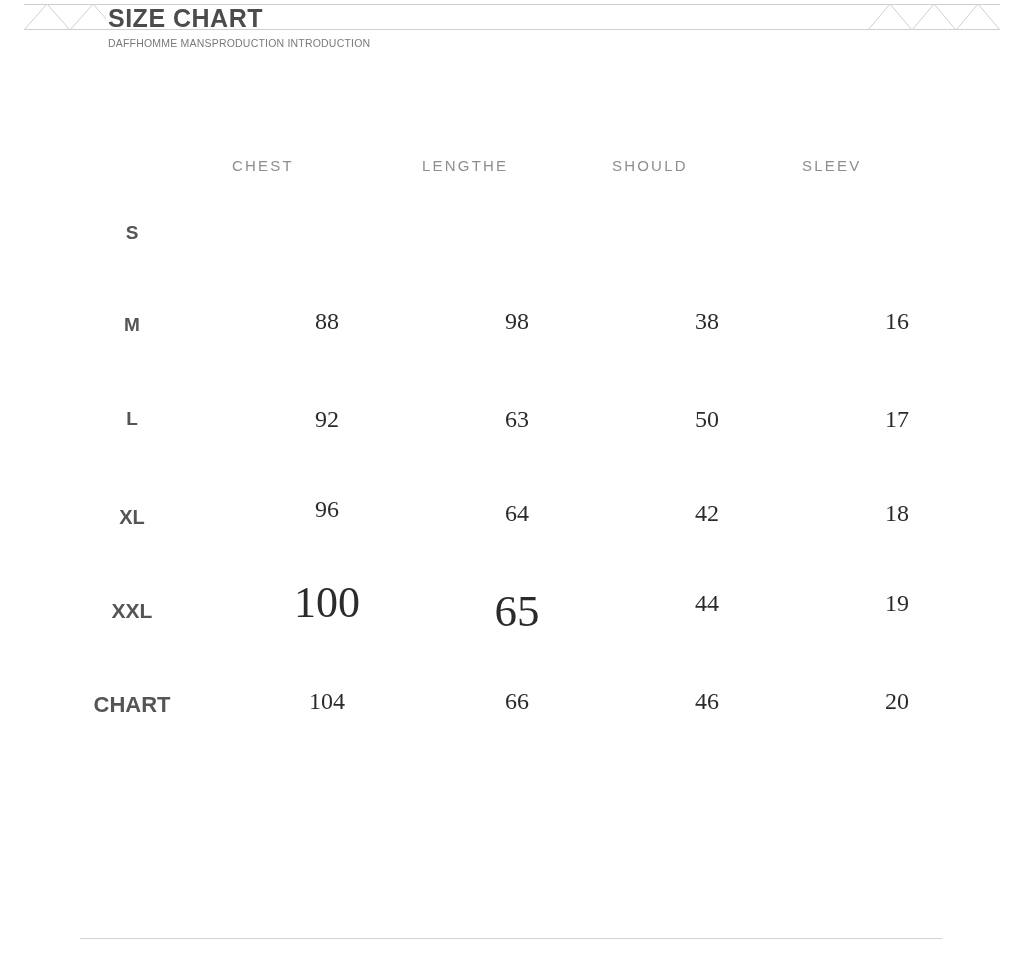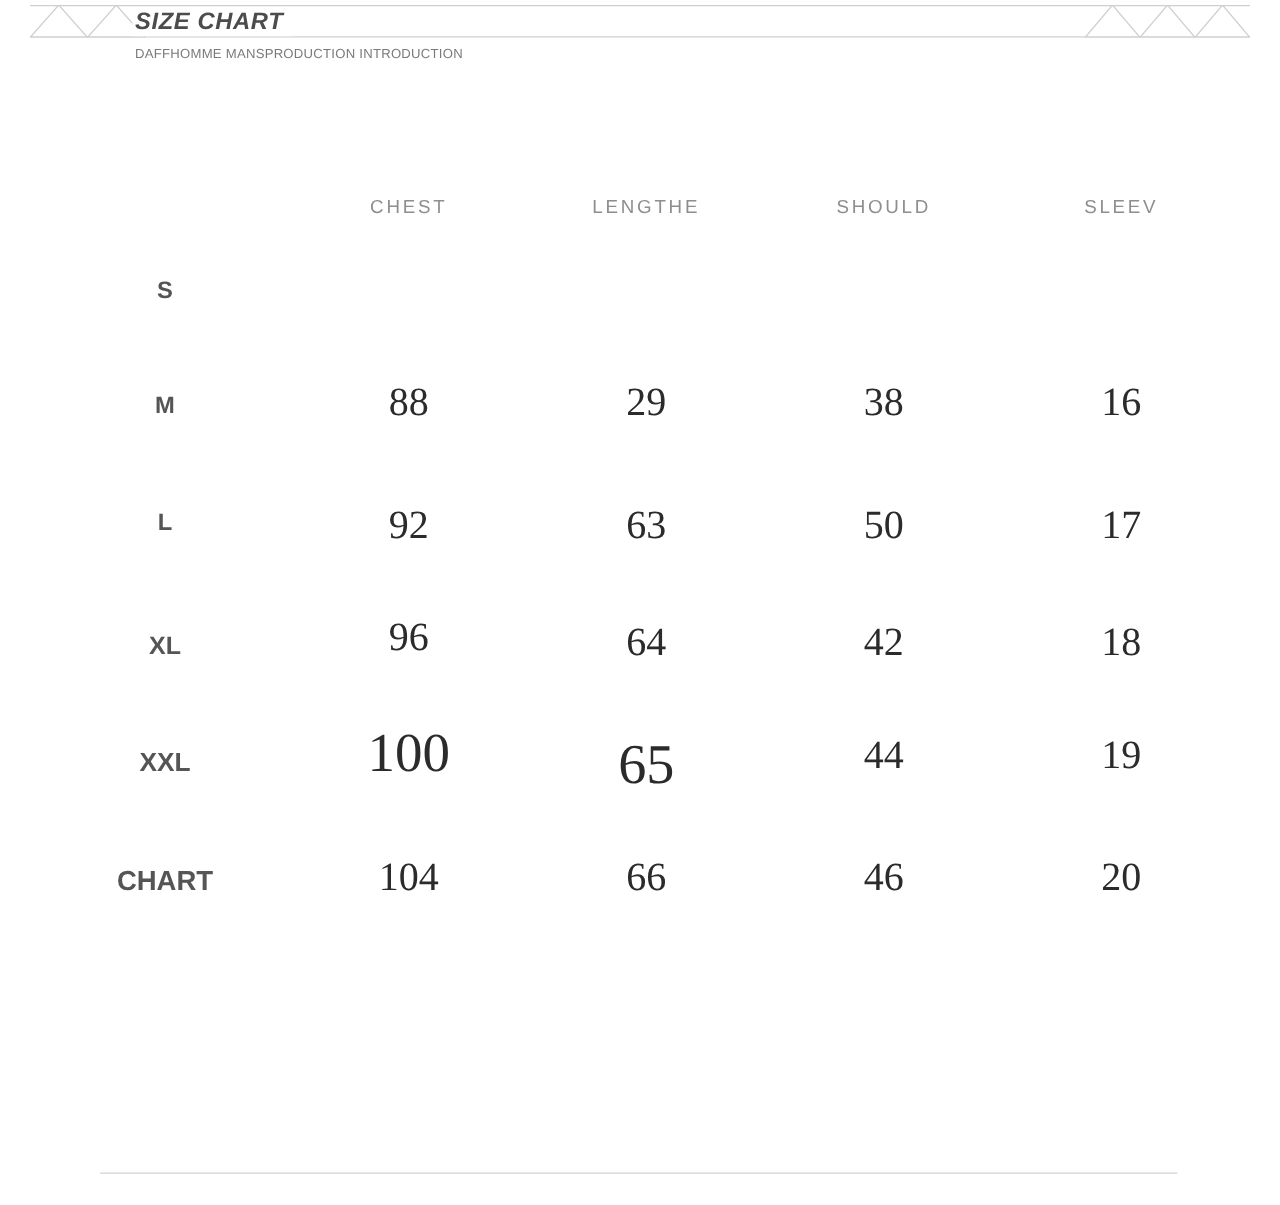--- a/index.html
+++ b/index.html
@@ -38,29 +38,28 @@
     top: 4px;
     height: 26px;
   }
   .zigzag-left { left: 24px; width: 92px; }
   .zigzag-right { left: 868px; width: 132px; }
 
   .title {
     position: absolute;
     left: 106px;
     top: 7px;
-    font-size: 19px;
+    font-size: 25px;
     font-weight: bold;
     letter-spacing: 0.5px;
     color: #4c4c4c;
     background: #ffffff;
     padding: 0 8px 0 2px;
     line-height: 22px;
     white-space: nowrap;
-    font-style: italic;
   }
   .subtitle {
     position: absolute;
     left: 108px;
     top: 37px;
     font-size: 10.5px;
     letter-spacing: 0.2px;
     color: #7a7a7a;
     white-space: nowrap;
   }
@@ -80,21 +79,21 @@
   }
   table.size-table col.c-size   { width: 200px; }
   table.size-table col.c-val    { width: 190px; }
 
   .size-table th {
     font-size: 15px;
     font-weight: normal;
     letter-spacing: 2.2px;
     color: #8e8e8e;
     padding: 0 0 14px 0;
-    text-align: center;
+    text-align: left;
     vertical-align: bottom;
     height: 54px;
   }
   .size-table th.size-col-head { text-align: center; }
 
   .size-table td {
     text-align: center;
     vertical-align: middle;
     padding: 0;
   }
@@ -108,21 +107,21 @@
   }
   .sz-s    { font-size: 19px; }
   .sz-m    { font-size: 19px; }
   .sz-l    { font-size: 19px; }
   .sz-xl   { font-size: 20px; }
   .sz-xxl  { font-size: 21px; }
   .sz-xxxl { font-size: 22px; }
 
   .value {
     font-family: "Liberation Serif", serif;
-    font-size: 32px;
+    font-size: 24px;
     color: #2b2b2b;
     line-height: 1;
   }
   .value.big { font-size: 44px; }
   .value.small { font-size: 45px; }
 
   
   .nudge-up   { position: relative; top: -4px; }
   .nudge-down { position: relative; top: 4px; }
 
@@ -200,21 +199,21 @@
       </tr>
 
       <tr class="data-row">
         <td>
           <span class="size-label sz-m">M</span>
         </td>
         <td>
           <span class="value nudge-up">88</span>
         </td>
         <td>
-          <span class="value nudge-up">29</span>
+          <span class="value nudge-up">98</span>
         </td>
         <td>
           <span class="value nudge-up">38</span>
         </td>
         <td>
           <span class="value nudge-up">16</span>
         </td>
       </tr>
 
       <tr class="data-row">

